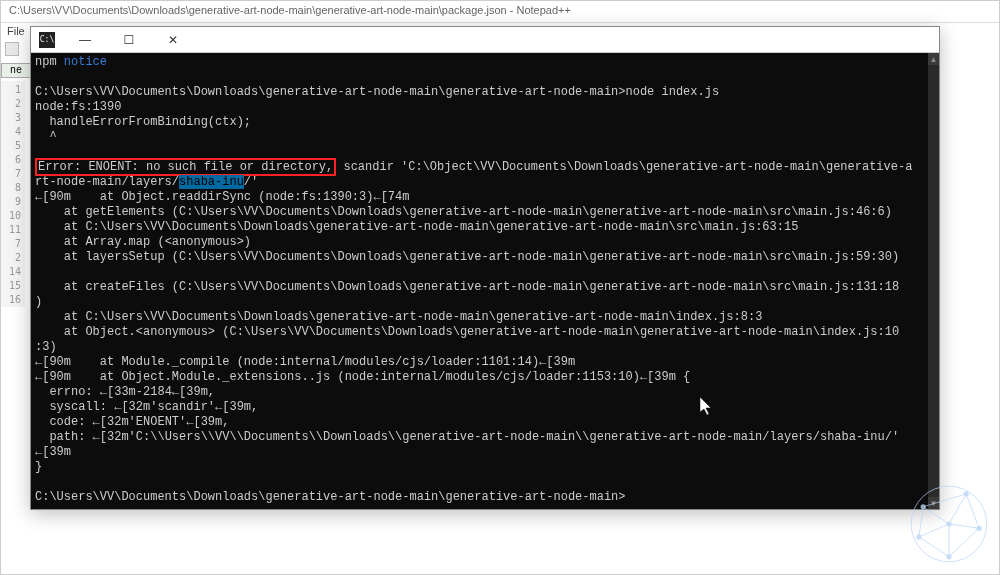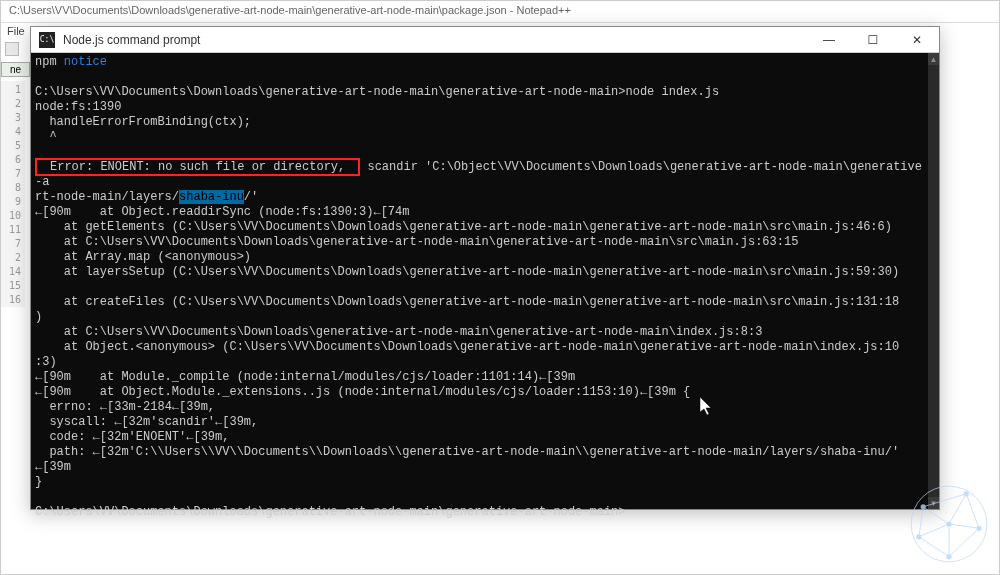--- a/index.html
+++ b/index.html
@@ -25,21 +25,21 @@
 .npp-menu {
   height: 18px; font-size: 11px; color: #444;
   padding: 2px 6px;
 }
 .npp-toolbar {
   height: 18px; display: flex; gap: 3px; padding: 1px 4px;
 }
 .npp-toolbar .tool { width: 14px; height: 14px; background: #e8e8e8; border: 1px solid #bbb; }
 .npp-tab {
   display: inline-block; background: #e8f0e8; border: 1px solid #aaa;
-  font-size: 10px; padding: 1px 8px; margin-left: 0;
+  font-size: 10px; padding: 1px 8px; margin-left: 0; font-family: Liberation Mono, monospace;
 }
 .npp-gutter {
   position: absolute; left: 0; top: 80px; width: 24px;
   background: #f4f4f4; color: #999; font-size: 10px;
   font-family: Consolas, monospace; text-align: right;
   padding: 2px 4px 0 0;
 }
 .npp-gutter div { height: 14px; line-height: 14px; }
 
 
@@ -68,21 +68,21 @@
 .cmd-body {
   position: absolute; top: 26px; left: 0; right: 11px; bottom: 0;
   background: #0c0c0c; color: #ccc;
   font-family: Consolas, 'Courier New', monospace;
   font-size: 12px; line-height: 15px;
   padding: 2px 4px;
   white-space: pre-wrap; word-break: break-all;
 }
 .cmd-body .blue { color: #387bd8; }
 .cmd-body .errbox {
-  border: 2px solid #f22; padding: 0 13px; display: inline;
+  border: 2px solid #f22; padding: 0 1px; display: inline;
 }
 .cmd-body .hl-y { background: #0369a1; color: #000; }
 .cmd-scroll {
   position: absolute; top: 26px; right: 0; bottom: 0; width: 11px;
   background: #2a2a2a;
 }
 .cmd-scroll .arrow {
   height: 12px; background: #3a3a3a; display:flex;
   align-items:center; justify-content:center; color:#888; font-size:8px;
 }
@@ -142,21 +142,20 @@
     <div>15</div>
     <div>16</div>
   </div>
 </div>
 
 <div class="cmd-window">
   <div class="cmd-titlebar">
     <div class="cmd-icon">
         <span>C:\</span>
       </div>
-    <div class="cmd-title">Node.js command prompt</div>
     <div class="cmd-ctrls">
       <div class="cmd-ctrl">—</div>
       <div class="cmd-ctrl">☐</div>
       <div class="cmd-ctrl close">✕</div>
     </div>
   </div>
 
   <div class="cmd-body"><span>npm </span><span class="blue">notice</span>
 <span></span>
 <span>C:\Users\VV\Documents\Downloads\generative-art-node-main\generative-art-node-main&gt;node index.js</span>

